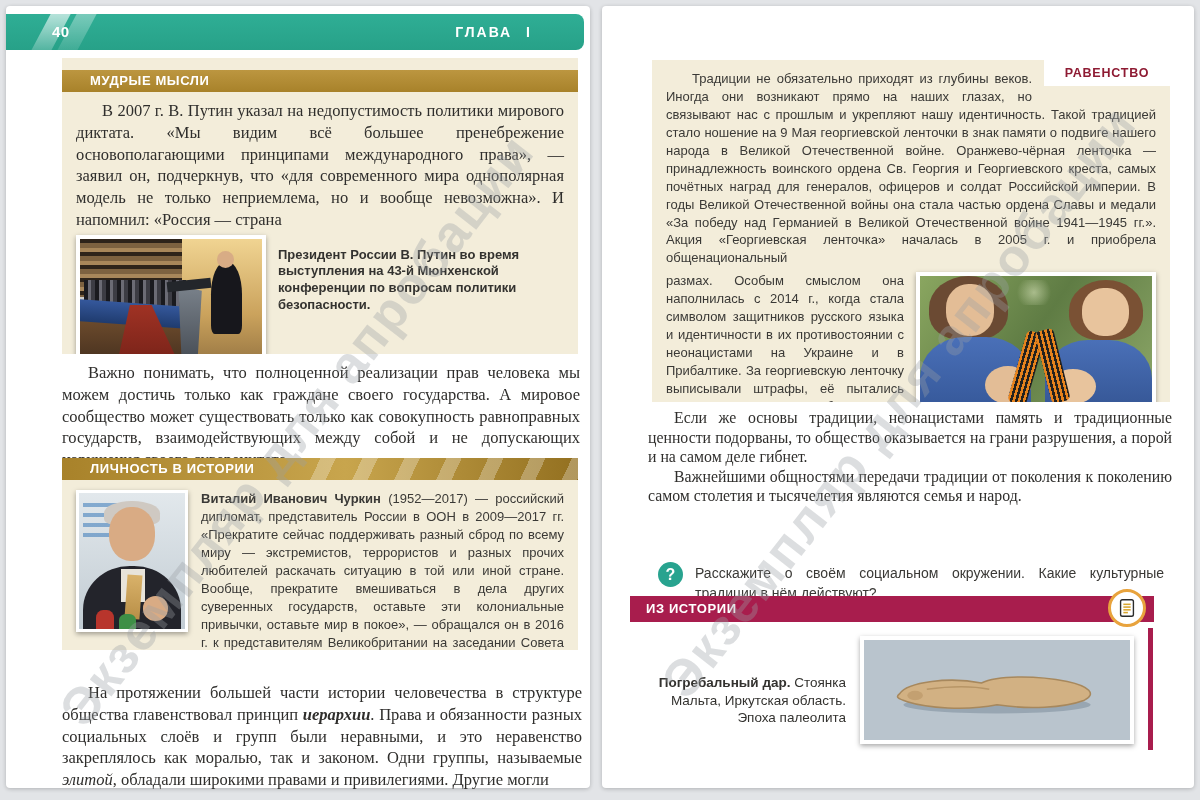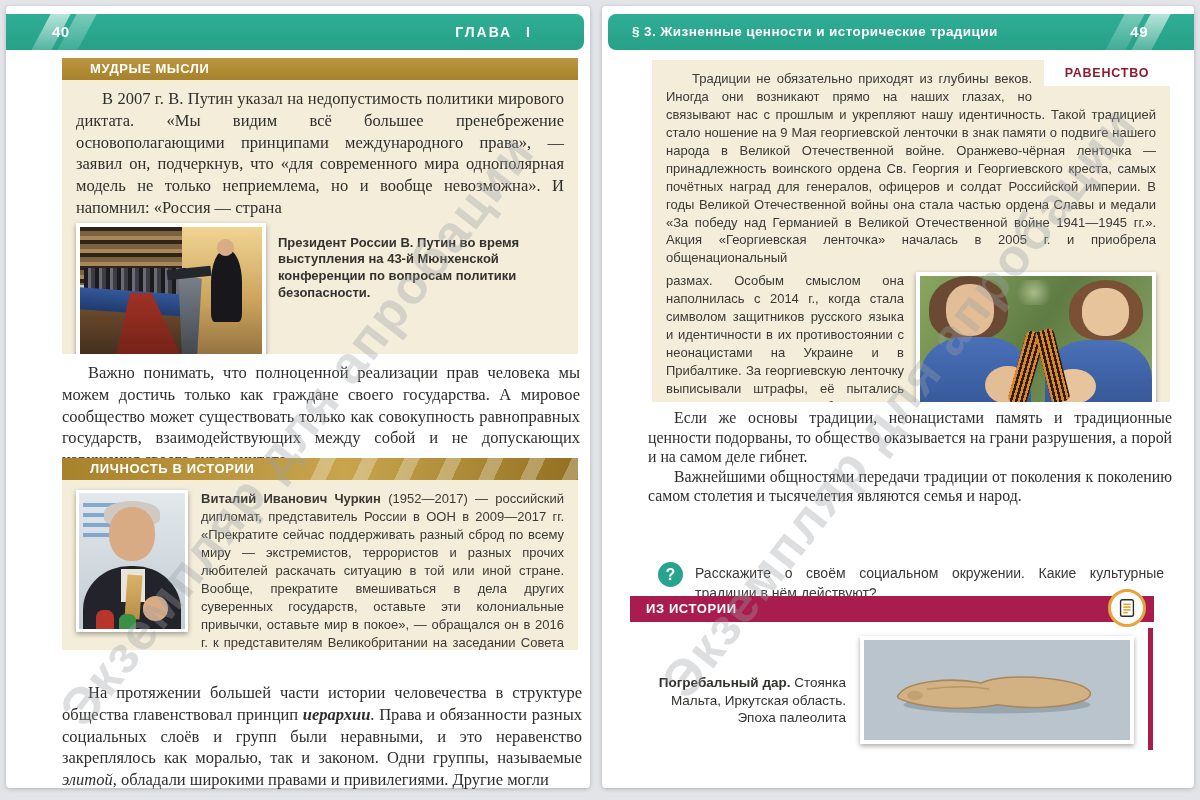--- a/index.html
+++ b/index.html
@@ -48,21 +48,21 @@
   .sans13 { font-size: 13px; line-height: 1.38; text-align: justify; color: #3a3936; }
   .caption { font-size: 13px; line-height: 1.3; color: #33322f; }
   .caption b { font-weight: bold; }
 
   
   .box { position: absolute; background: #f3edda; overflow: hidden; }
   .box-label {
     height: 22px; line-height: 22px; color: #fff; font-weight: bold;
     font-size: 13px; letter-spacing: .6px; padding-left: 28px;
   }
-  .gold-solid { background: linear-gradient(180deg, #bc9640, #a8822a); }
+  .gold-solid { background: linear-gradient(180deg, #bc9640, #a8822a); margin-top: 12px; }
   .gold-striped {
     background: linear-gradient(90deg, #a8822a, #c8a54d 55%, #937020);
     position: relative;
   }
   .gold-striped::after {
     content: ""; position: absolute; right: 0; top: 0; bottom: 0; width: 55%;
     background: repeating-linear-gradient(115deg, transparent 0 24px, rgba(255,255,255,.28) 24px 38px);
   }
   .box-body { padding: 8px 14px 8px 14px; }
 
@@ -257,26 +257,20 @@
       </div>
       <p class="sans13"><b>Виталий Иванович Чуркин</b><span> (1952—2017) — российский дипломат, представитель России в ООН в 2009—2017 гг. «Прекратите сейчас поддерживать разный сброд по всему миру — экстремистов, террористов и разных прочих любителей раскачать ситуацию в той или иной стране. Вообще, прекратите вмешиваться в дела других суверенных государств, оставьте эти колониальные привычки, оставьте мир в покое», — обращался он в 2016 г. к представителям Великобритании на заседании Совета Безопасности ООН.</span></p>
     </div>
   </section>
 
   <p class="serif ind section-p"><span>На протяжении большей части истории человечества в структуре общества главенствовал принцип </span><b><i>иерархии</i></b><span>. Права и обязанности разных социальных слоёв и групп были неравными, и это неравенство закреплялось как моралью, так и законом. Одни группы, называемые </span><i>элитой</i><span>, обладали широкими правами и привилегиями. Другие могли</span></p>
 </div>
 
 <div class="page page-right">
 
-  <div class="hbar hbar-right">
-    <span class="hstripe s1"></span>
-    <span class="hstripe s2"></span>
-    <span class="ptitle">§ 3. Жизненные ценности и исторические традиции</span>
-    <span class="pgnum">49</span>
-  </div>
 
   <section class="box interesting">
     <div class="box-body">
       <div class="itab">РАВЕНСТВО</div>
       <p class="sans13 ind">Традиции не обязательно приходят из глубины веков. Иногда они возникают прямо на наших глазах, но связывают нас с прошлым и укрепляют нашу идентичность. Такой традицией стало ношение на 9 Мая георгиевской ленточки в знак памяти о подвиге нашего народа в Великой Отечественной войне. Оранжево-чёрная ленточка — принадлежность воинского ордена Св. Георгия и Георгиевского креста, самых почётных наград для генералов, офицеров и солдат Российской империи. В годы Великой Отечественной войны она стала частью ордена Славы и медали «За победу над Германией в Великой Отечественной войне 1941—1945 гг.». Акция «Георгиевская ленточка» началась в 2005 г. и приобрела общенациональный</p>
       <div class="irow">
         <div class="ileft">
           <p class="sans13">размах. Особым смыслом она наполнилась с 2014 г., когда стала символом защитников русского языка и идентичности в их противостоянии с неонацистами на Украине и в Прибалтике. За георгиевскую ленточку выписывали штрафы, её пытались сорвать, за неё могли избить и даже убить.</p>
 
         </div>

